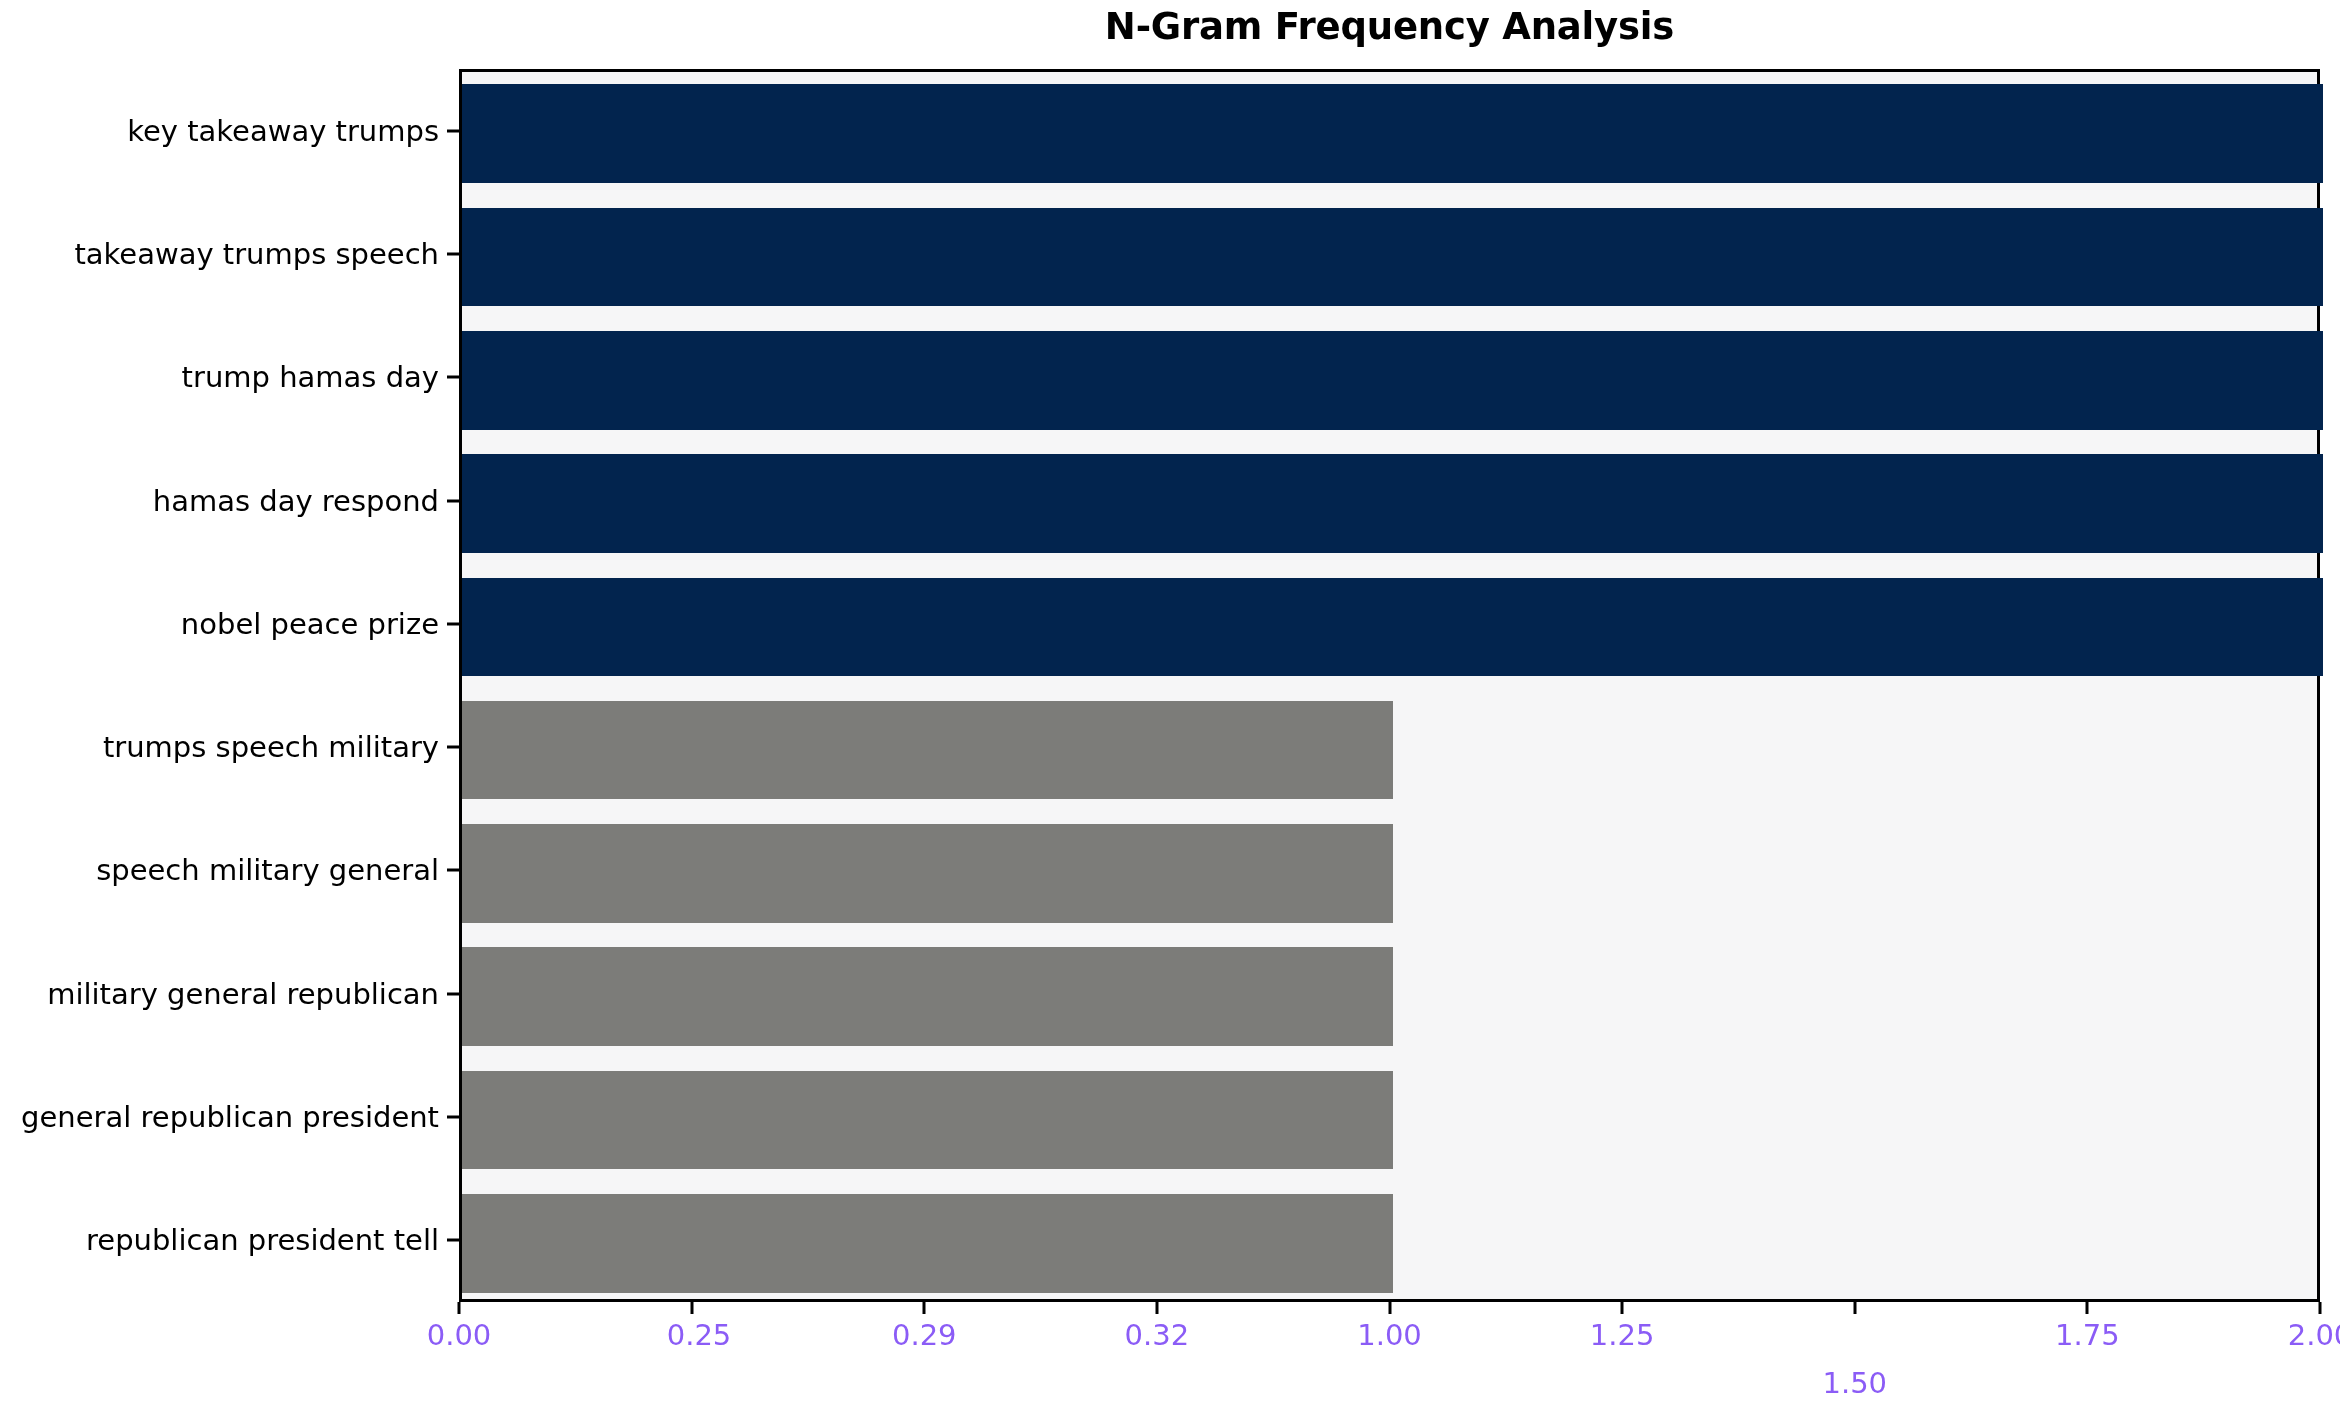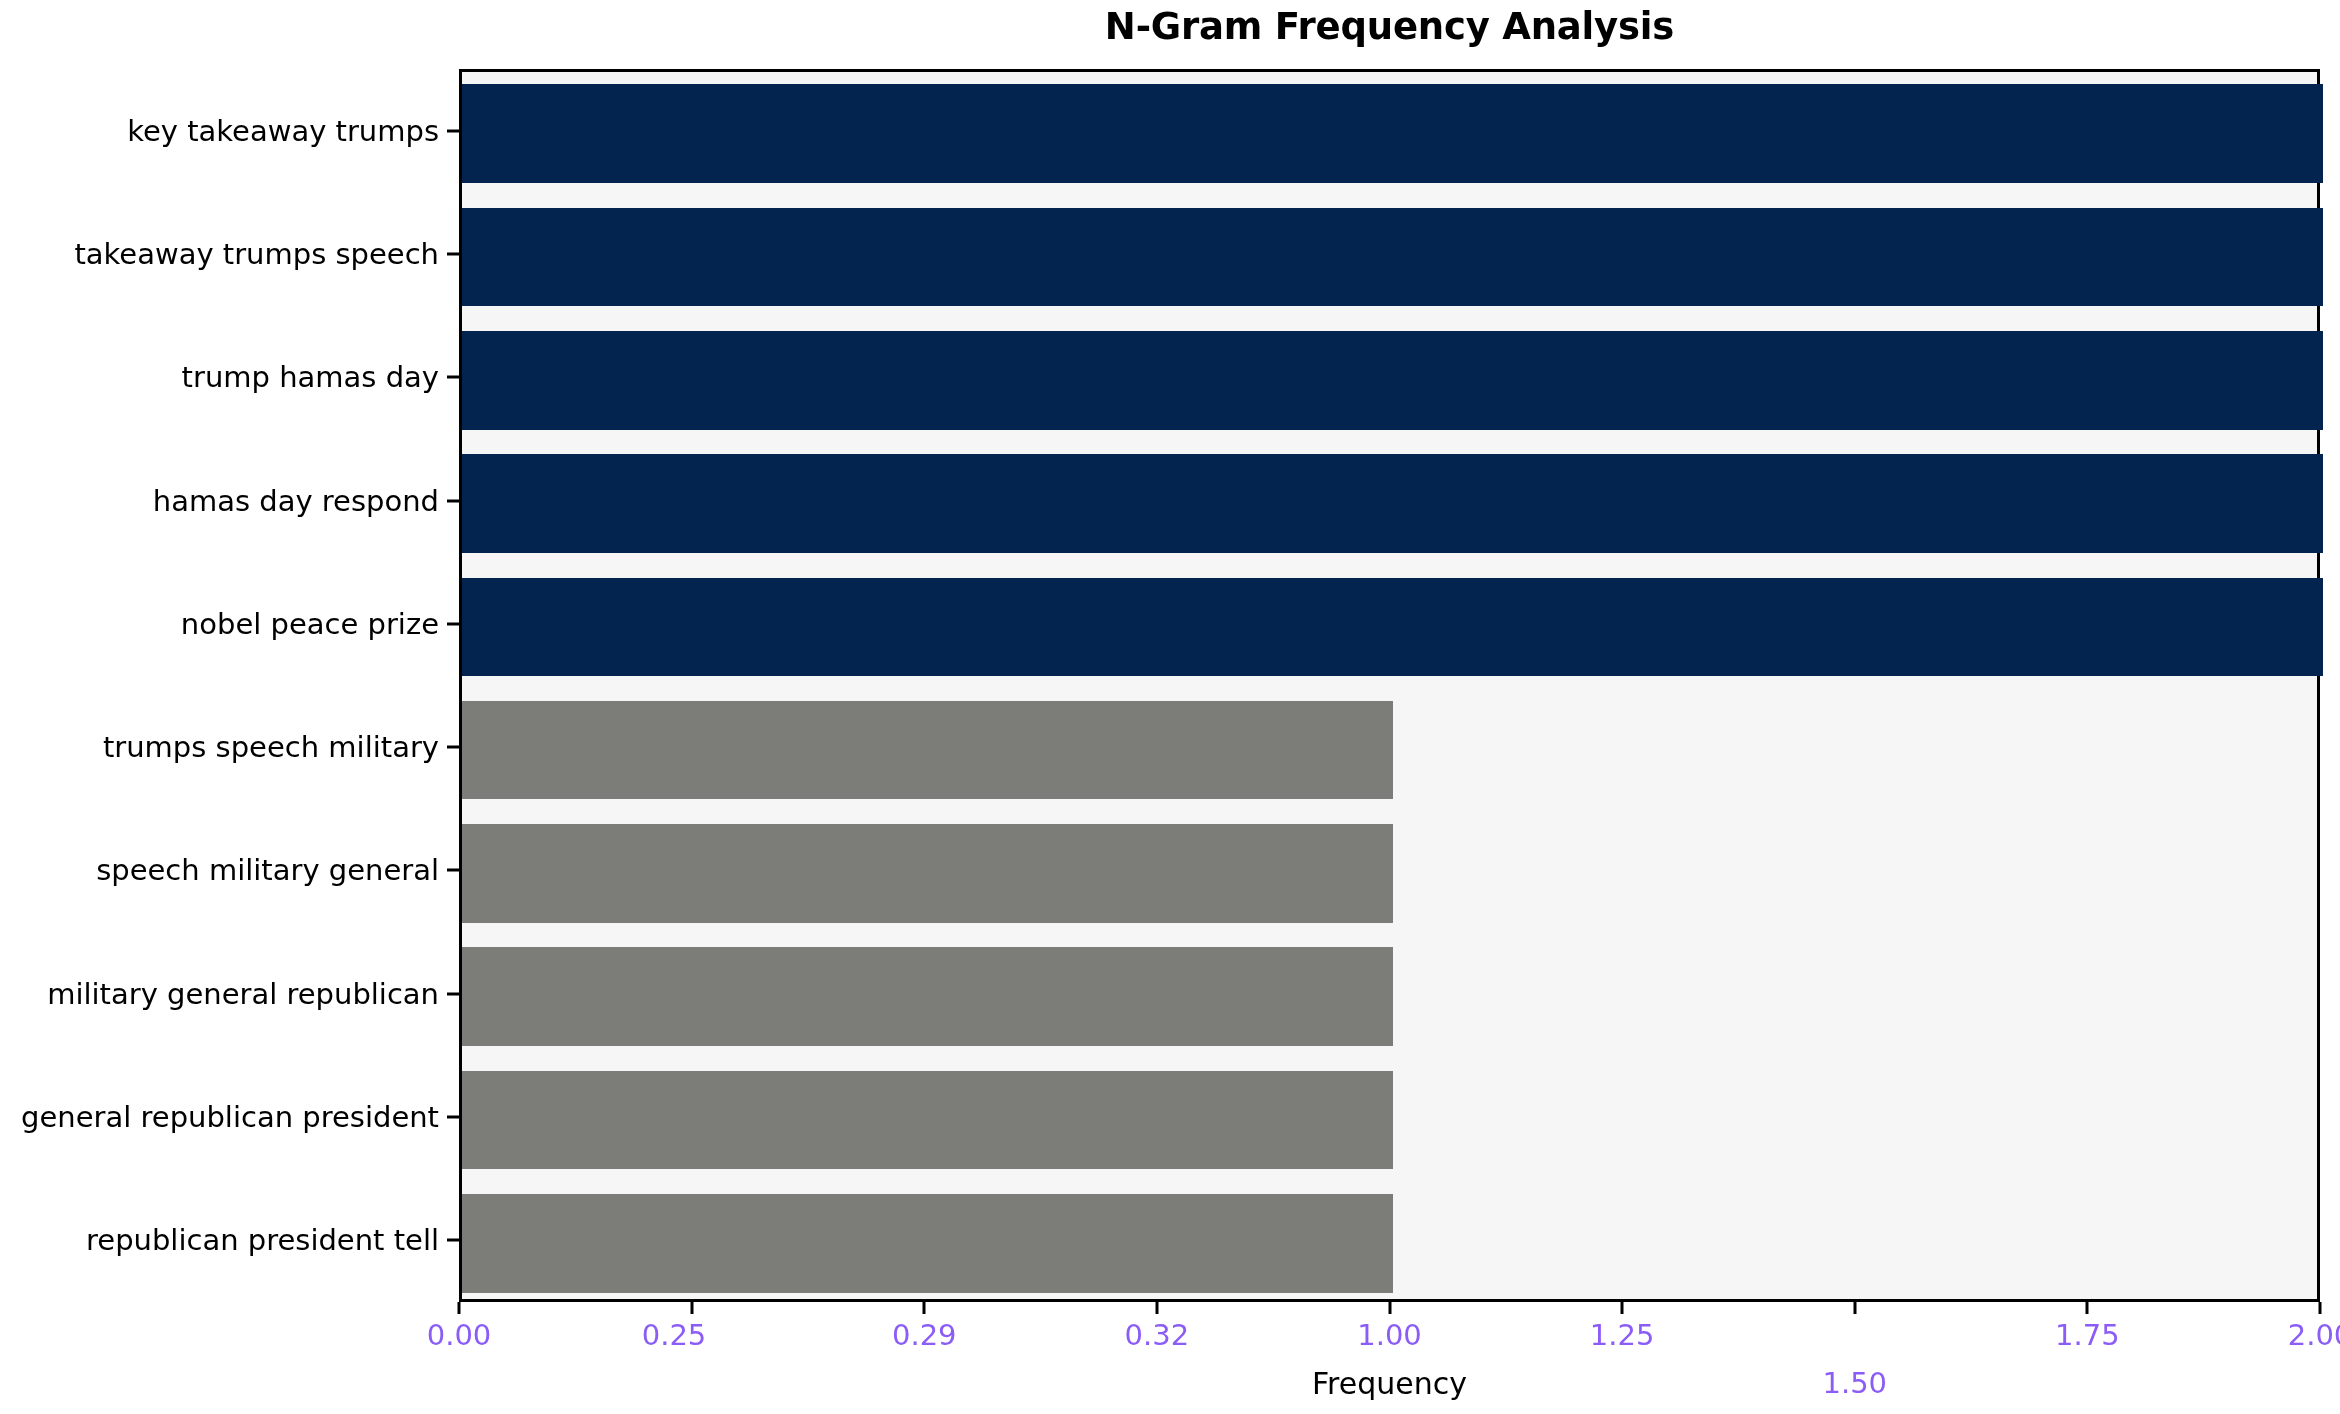--- a/index.html
+++ b/index.html
@@ -162,25 +162,24 @@
         <div class="bar" style="top: 505.53px; height: 98.64px; width: 1861px; background: rgb(2, 36, 78);"></div>
         <div class="bar" style="top: 628.83px; height: 98.64px; width: 930.5px; background: rgb(124, 124, 121);"></div>
         <div class="bar" style="top: 752.13px; height: 98.64px; width: 930.5px; background: rgb(124, 124, 121);"></div>
         <div class="bar" style="top: 875.43px; height: 98.64px; width: 930.5px; background: rgb(124, 124, 121);"></div>
         <div class="bar" style="top: 998.73px; height: 98.64px; width: 930.5px; background: rgb(124, 124, 121);"></div>
         <div class="bar" style="top: 1122.03px; height: 98.64px; width: 930.5px; background: rgb(124, 124, 121);"></div>
       </div>
   </div>
 
   <div id="x-axis">
-    <div id="x-axis-label">Frequency</div>
   <div class="x-tick-mark" style="left: 0px;"></div>
       <div class="x-tick-label" style="left: 0px;">0.00</div>
       <div class="x-tick-mark" style="left: 232.625px;"></div>
-      <div class="x-tick-label" style="left: 215px;">0.25</div>
+      <div class="x-tick-label" style="left: 240px;">0.25</div>
       <div class="x-tick-mark" style="left: 465.25px;"></div>
       <div class="x-tick-label" style="left: 465.25px;">0.29</div>
       <div class="x-tick-mark" style="left: 697.875px;"></div>
       <div class="x-tick-label" style="left: 697.875px;">0.32</div>
       <div class="x-tick-mark" style="left: 930.5px;"></div>
       <div class="x-tick-label" style="left: 930.5px;">1.00</div>
       <div class="x-tick-mark" style="left: 1163.12px;"></div>
       <div class="x-tick-label" style="left: 1163.12px;">1.25</div>
       <div class="x-tick-mark" style="left: 1395.75px;"></div>
       <div class="x-tick-label" style="left: 1395.75px; margin-top: 48px;">1.50</div>

